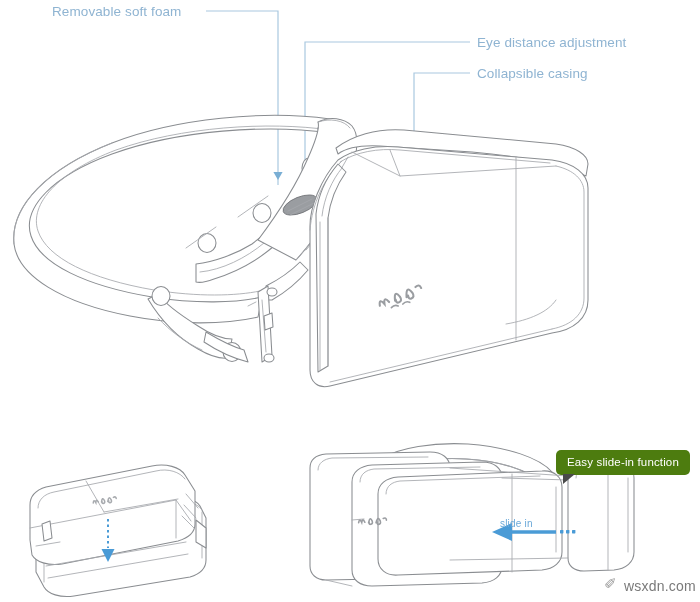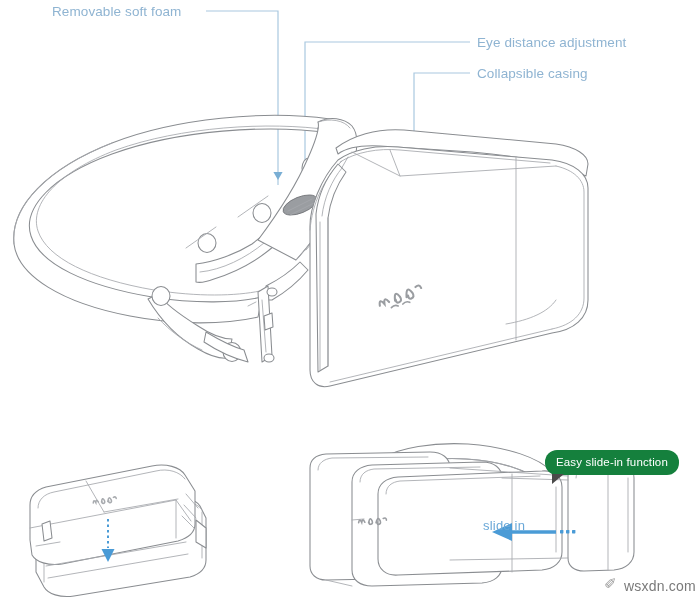--- a/index.html
+++ b/index.html
@@ -7,34 +7,34 @@
        font-family:"Liberation Sans","DejaVu Sans",sans-serif;}
   #stage{position:absolute;inset:0;width:700px;height:602px;}
   svg#art{position:absolute;left:0;top:0;width:700px;height:602px;}
 
   .lbl{position:absolute;white-space:nowrap;font-size:13.5px;
        color:#8fb4d2;letter-spacing:.1px;}
   #lbl-foam{left:52px;top:4px;}
   #lbl-eye{left:477px;top:35px;}
   #lbl-case{left:477px;top:66px;}
 
-  .callout{position:absolute;background:#15803d;color:#ffffff;
-           font-size:11.5px;border-radius:12px;padding:6px 11px 7px 11px;
-           white-space:nowrap;letter-spacing:.15px;}
+  .callout{position:absolute;background:#4d7c0f;color:#ffffff;
+           font-size:11.5px;border-radius:5px;padding:6px 11px 7px 11px;
+           white-space:nowrap;letter-spacing:.15px;margin-left:11px;}
   #callout-fold{left:152px;top:461px;}
   #callout-slide{left:545px;top:450px;}
   .callout .tail{position:absolute;width:0;height:0;}
   #callout-fold .tail{left:10px;bottom:-9px;
      border-left:0 solid transparent;border-right:13px solid transparent;
      border-top:10px solid #4a4a4a;}
   #callout-slide .tail{left:7px;bottom:-9px;
      border-left:0 solid transparent;border-right:12px solid transparent;
      border-top:10px solid #4a4a4a;}
 
-  #slide-text{position:absolute;left:483px;top:518px;font-size:13px;
+  #slide-text{position:absolute;left:500px;top:518px;font-size:10px;
               color:#6aa8d8;letter-spacing:.2px;}
   #watermark{position:absolute;left:624px;top:578px;font-size:14px;
              color:#7a7a7a;letter-spacing:.2px;}
   .wm-mark{position:absolute;left:604px;top:575px;font-size:15px;
            color:#9a9a9a;}
 </style>
 </head>
 <body>
 
 <div id="stage">

